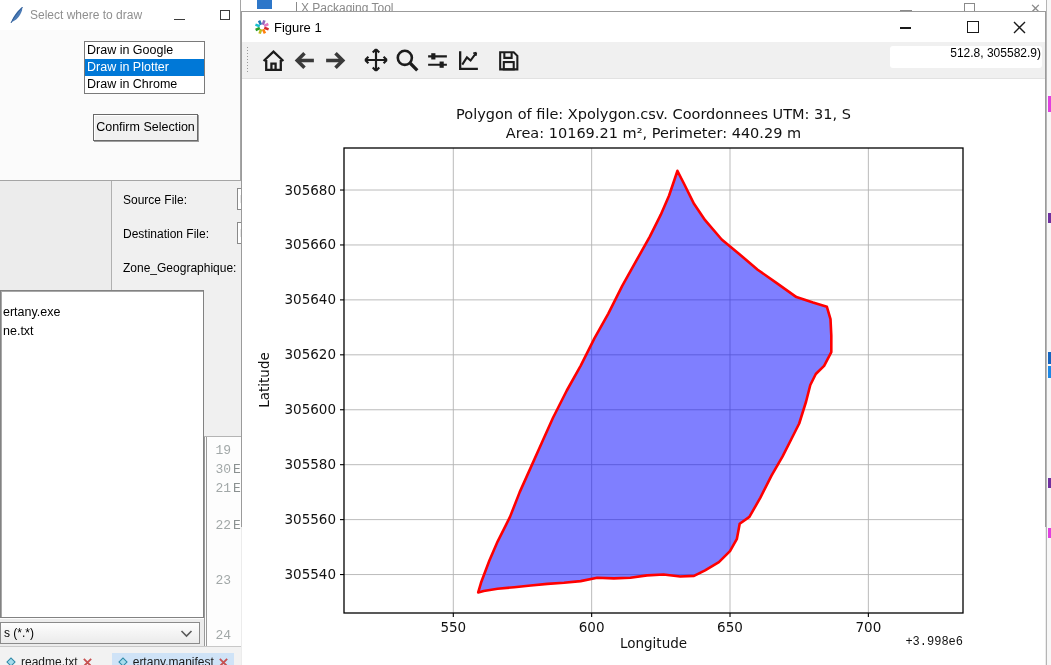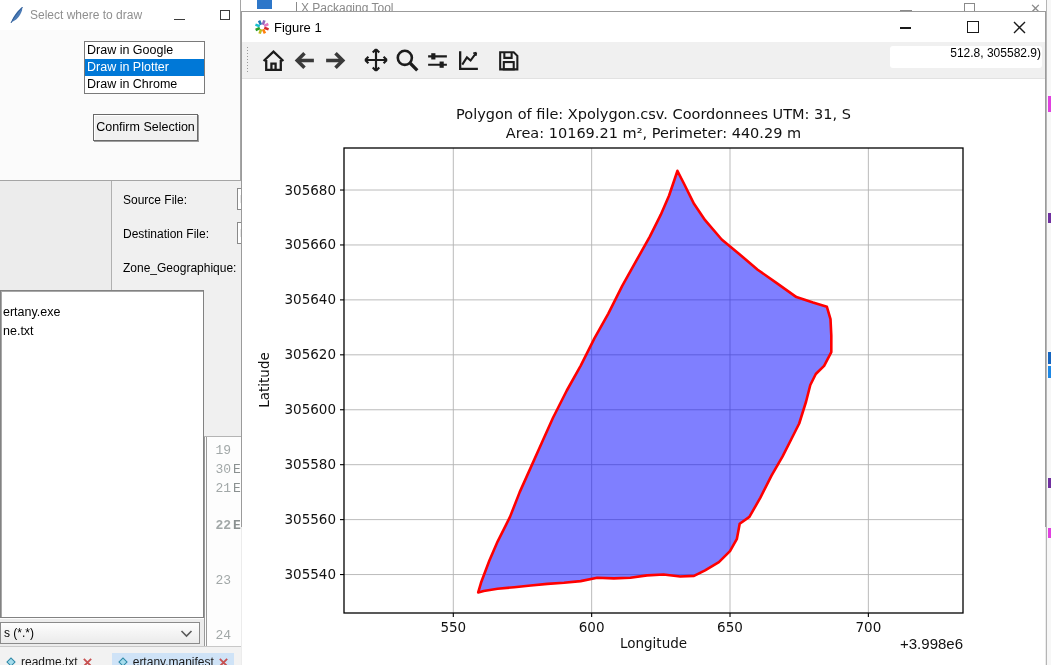--- a/index.html
+++ b/index.html
@@ -79,21 +79,21 @@
   .tool-gap { width:9px; }
   .coord-box { position:absolute; right:3px; top:4px; width:152px; height:22px; background:#ffffff; border-radius:3px; }
   .coord-text { position:absolute; right:4px; top:0; height:22px; line-height:22px; font-size:12px; color:#000; white-space:nowrap; }
 
   .fig-canvas { position:absolute; left:0; top:67px; width:803px; height:586px; background:#fff; }
   .plot-title { position:absolute; width:803px; text-align:center; font-family:"DejaVu Sans",sans-serif; color:#111; font-size:14.5px; }
   .plot-title.l1 { top:27px; left:10px; }
   .plot-title.l2 { top:46px; left:10px; }
   #plot-svg { position:absolute; left:102px; top:69px; overflow:visible; }
   .xaxis-label { position:absolute; left:102px; top:556px; width:619px; text-align:center; font-family:"DejaVu Sans",sans-serif; font-size:13.5px; color:#111; }
-  .offset-label { position:absolute; left:102px; top:556px; width:619px; text-align:right; font-family:Liberation Sans, sans-serif; font-size:15px; color:#111; }
+  .offset-label { position:absolute; left:102px; top:556px; width:619px; text-align:right; font-family:Liberation Mono, monospace; font-size:12px; color:#111; }
   .yaxis-label { position:absolute; left:-58px; top:293px; width:160px; text-align:center; font-family:"DejaVu Sans",sans-serif; font-size:13.5px; color:#111; transform:rotate(-90deg); }
 
   svg { display:block; }
 </style>
 </head>
 <body>
 
 <div class="backdrop-top">
   <span class="backdrop-icon-frag"></span>
   <span class="backdrop-bar"></span>
@@ -151,21 +151,21 @@
     <svg class="combo-chevron" width="13" height="8" viewBox="0 0 13 8">
       <path d="M1.5 1 L6.5 6 L11.5 1" stroke="#5a5a5a" stroke-width="1.6" fill="none"></path>
     </svg>
   </div>
 </div>
 
 <div class="editor-strip" id="editor-strip">
     <div class="lnrow" style="top: 6px;"><span class="num">19</span><span class="frag"></span></div>
     <div class="lnrow" style="top: 25px;"><span class="num">30</span><span class="frag">E</span></div>
     <div class="lnrow" style="top: 44px;"><span class="num">21</span><span class="frag">E</span></div>
-    <div class="lnrow" style="top: 81px; font-weight: bold;"><span class="num">22</span><span class="frag">E</span></div>
+    <div class="lnrow" style="top: 81px;"><span class="num">22</span><span class="frag">E</span></div>
     <div class="lnrow" style="top: 136px;"><span class="num">23</span><span class="frag"></span></div>
     <div class="lnrow" style="top: 191px;"><span class="num">24</span><span class="frag"></span></div>
   </div>
 
 <div class="tabbar" id="tabbar">
     <div class="tab" style="margin-right: 14px;">
       <svg width="12" height="12" viewBox="0 0 16 16">
   <rect x="4.2" y="4.2" width="7.6" height="7.6" transform="rotate(45 8 8)" fill="#a6dcec" stroke="#2e89a8" stroke-width="1.4"></rect>
       </svg>
       <span class="lbl">readme.txt</span>

